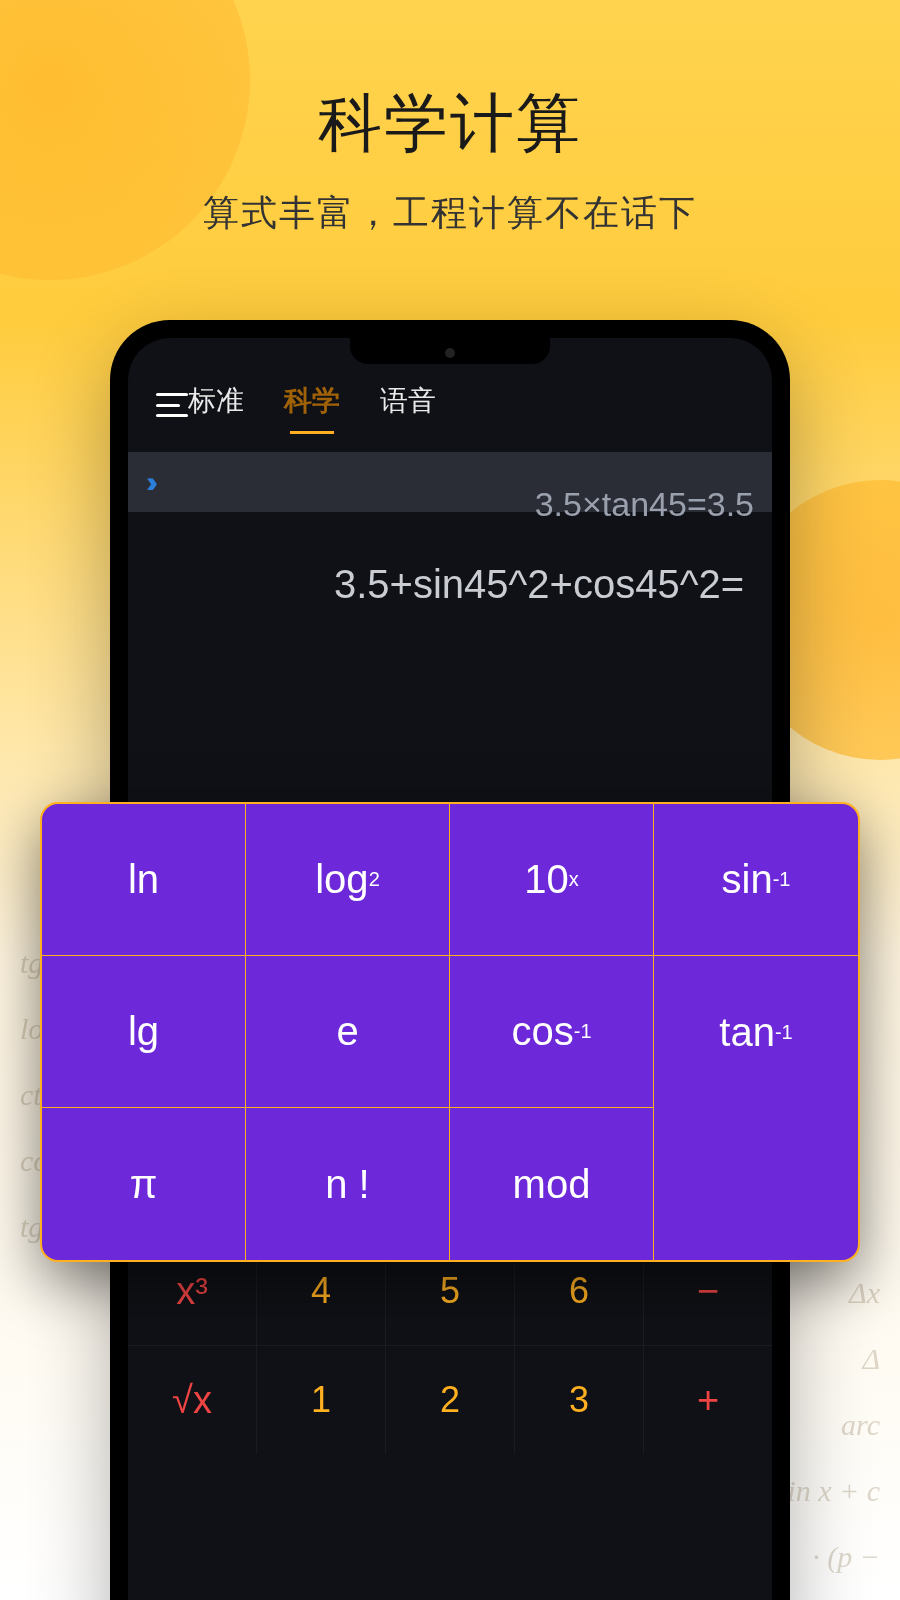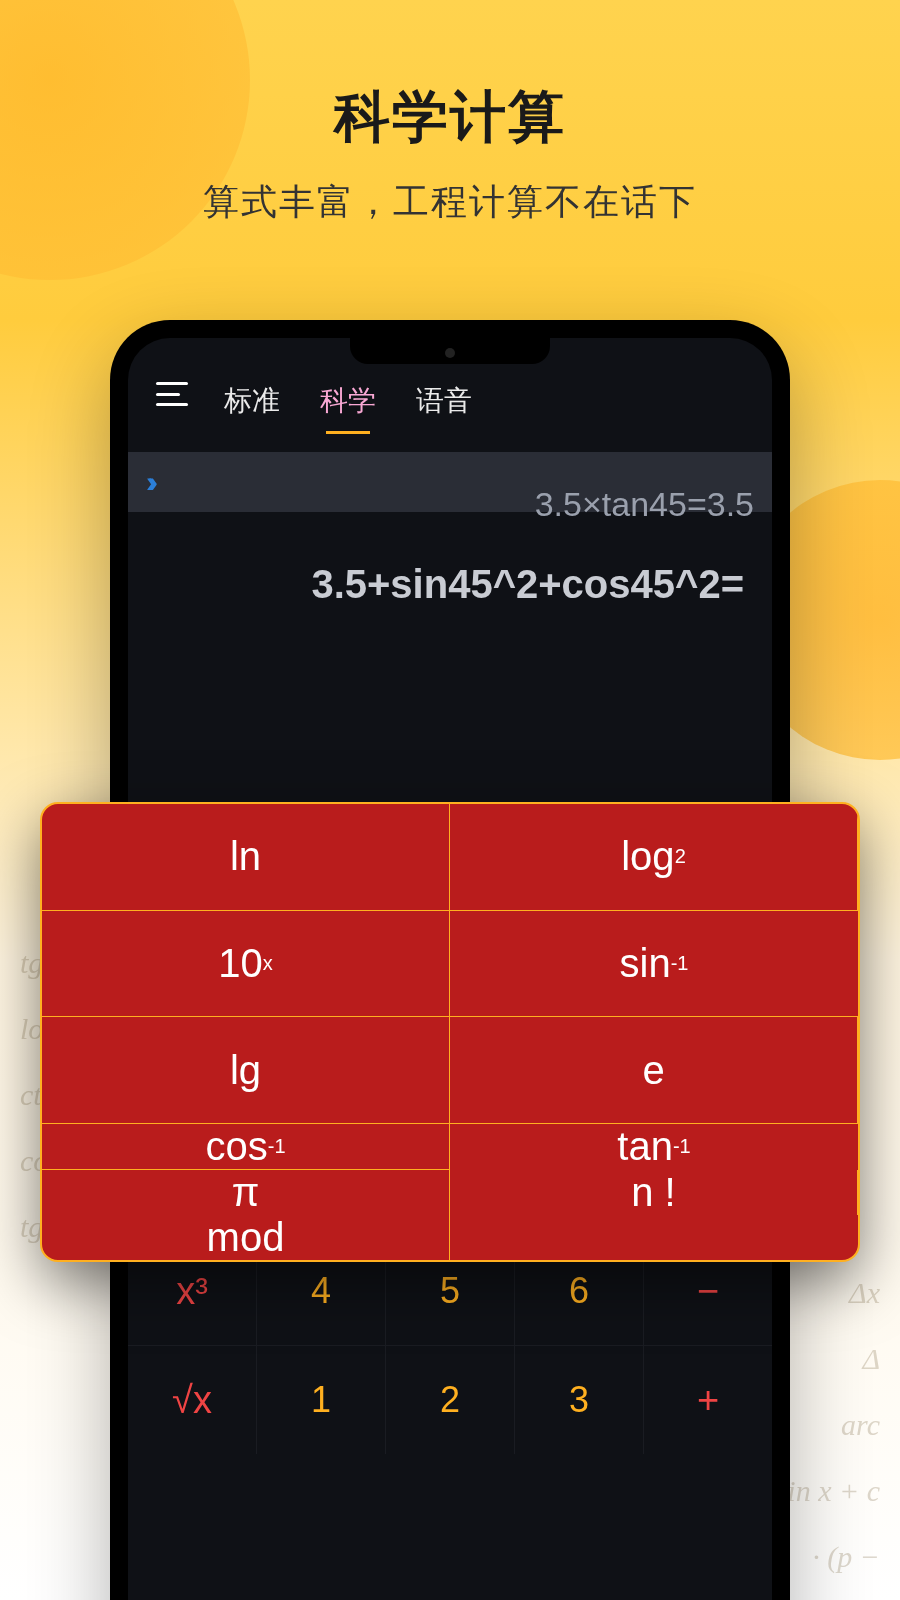--- a/index.html
+++ b/index.html
@@ -26,22 +26,22 @@
   background: radial-gradient(circle, #ffb020 0%, #ffc03a 100%);
   top: 480px; right: -120px;
   opacity: 0.7;
 }
 .headline {
   position: relative;
   text-align: center;
   padding-top: 80px;
 }
 .headline h1 {
-  font-size: 56px;
-  font-weight: 700;
+  font-size: 64px;
+  font-weight: 400;
   color: #1a1a1a;
   letter-spacing: 2px;
 }
 .headline p {
   font-size: 36px;
   color: #333;
   margin-top: 22px;
   letter-spacing: 2px;
   text-align: center;
 }
@@ -78,42 +78,43 @@
   content: "";
   position: absolute;
   top: 10px; left: 50%;
   transform: translateX(-50%);
   width: 10px; height: 10px;
   background: #222;
   border-radius: 50%;
 }
 .topbar {
   display: flex;
+  align-items: center;
   padding: 44px 28px 10px 28px;
-  gap: 36px;
 }
 .menu-icon {
   width: 32px; height: 24px;
   display: flex; flex-direction: column;
   justify-content: space-between;
 }
 .menu-icon span {
   height: 3px; background: #fff; border-radius: 2px;
 }
 .menu-icon span:nth-child(2){ width: 75%; }
 .tabs { display: flex; gap: 40px; }
 .tab {
   color: #eaeaea;
   font-size: 28px;
   font-weight: 500;
   padding-bottom: 8px;
   position: relative;
 }
 .tab.active {
-  color: #f9a8d4;
+  color: #a16207;
+  font-weight: bold;
 }
 .tab.active::after {
   content: "";
   position: absolute;
   bottom: -6px; left: 10%;
   width: 80%; height: 3px;
   background: #ffb020;
 }
 .history-bar {
   margin: 14px 0 0 0;
@@ -138,21 +139,20 @@
 }
 .display {
   padding: 50px 28px 24px 28px;
   text-align: right;
 }
 .display .formula {
   color: #c9ccd3;
   font-size: 40px;
   margin-bottom: 26px;
   white-space: nowrap;
-  font-weight: bold;
 }
 .display .result {
   color: #2b7fd9;
   font-size: 64px;
   font-weight: 500;
 }
 .keypad {
   display: grid;
   grid-template-columns: repeat(5, 1fr);
   gap: 1px;
@@ -171,25 +171,25 @@
 .keypad .key.num { color: #ffb020; font-size: 36px; }
 .keypad .key.op  { color: #ef4444; font-size: 38px; }
 
 
 .sci-panel {
   position: absolute;
   top: 802px;
   left: 40px;
   right: 40px;
   height: 460px;
-  background: #b91c1c;
+  background: #6d28d9;
   border-radius: 18px;
   border: 2px solid #ffb020;
   display: grid;
-  grid-template-columns: repeat(2, 1fr);
+  grid-template-columns: repeat(4, 1fr);
   grid-template-rows: repeat(3, 1fr);
   overflow: hidden;
   box-shadow: 0 20px 60px rgba(0,0,0,0.5);
   z-index: 20;
 }
 .sci-panel .skey {
   display: flex;
   align-items: center;
   justify-content: center;
   color: #fff;

